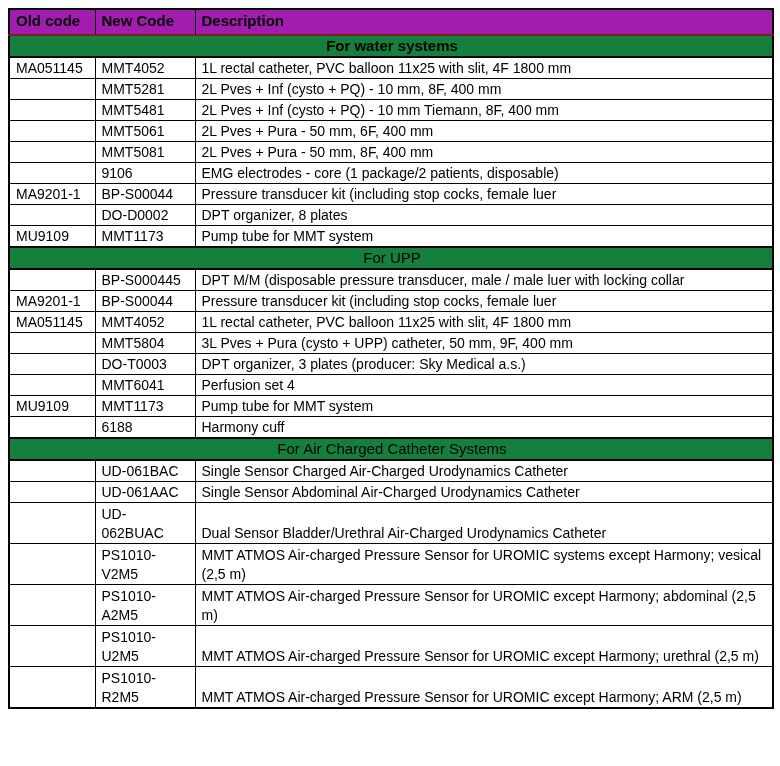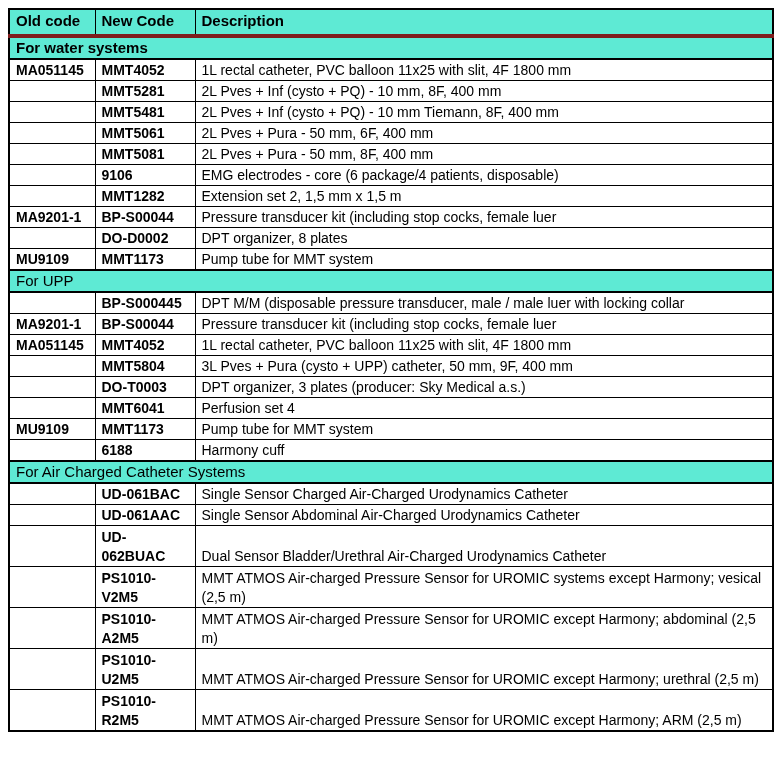--- a/index.html
+++ b/index.html
@@ -30,40 +30,41 @@
   th, td {
     border: 1px solid #000;
     font-size: 14px;
     line-height: 18.5px;
     padding: 0 4px 1px 6px;
     vertical-align: bottom;
     overflow: hidden;
     word-wrap: break-word;
   }
   thead th {
-    background: #5eead4;
+    background: #a21caf;
     font-weight: bold;
     font-size: 15px;
     text-align: left;
     height: 23px;
     vertical-align: middle;
     border-top: 2px solid #000;
-    border-bottom: 4px solid #7f1d1d;
+    border-bottom: 2px solid #7f1d1d;
   }
   tr.section-row td {
-    background: #5eead4;
+    background: #15803d;
     height: 19px;
     border-top: 2px solid #000;
     border-bottom: 2px solid #000;
     font-size: 15px;
+    text-align: center;
   }
   tr.section-row.bold td { font-weight: bold; }
   tr.data-row td { height: 19px; }
   tr.data-row.tall td { height: 39px; }
-  td.code-cell, td.old-cell { white-space: pre-line; font-weight: bold; }
+  td.code-cell, td.old-cell { white-space: pre-line; }
 </style>
 </head>
 <body>
 
 <div class="page">
   <table class="codes-table">
     <colgroup>
       <col class="c-old">
       <col class="c-new">
       <col class="c-desc">
@@ -100,26 +101,21 @@
           <td class="desc-cell">2L Pves + Pura - 50 mm, 6F, 400 mm</td>
         </tr>
         <tr class="data-row">
           <td class="old-cell"></td>
           <td class="code-cell">MMT5081</td>
           <td class="desc-cell">2L Pves + Pura - 50 mm, 8F, 400 mm</td>
         </tr>
         <tr class="data-row">
           <td class="old-cell"></td>
           <td class="code-cell">9106</td>
-          <td class="desc-cell">EMG electrodes - core (6 package/4 patients, disposable)</td>
-        </tr>
-        <tr class="data-row">
-          <td class="old-cell"></td>
-          <td class="code-cell">MMT1282</td>
-          <td class="desc-cell">Extension set 2, 1,5 mm x 1,5 m</td>
+          <td class="desc-cell">EMG electrodes - core (1 package/2 patients, disposable)</td>
         </tr>
         <tr class="data-row">
           <td class="old-cell">MA9201-1</td>
           <td class="code-cell">BP-S00044</td>
           <td class="desc-cell">Pressure transducer kit (including stop cocks, female luer</td>
         </tr>
         <tr class="data-row">
           <td class="old-cell"></td>
           <td class="code-cell">DO-D0002</td>
           <td class="desc-cell">DPT organizer, 8 plates</td>

